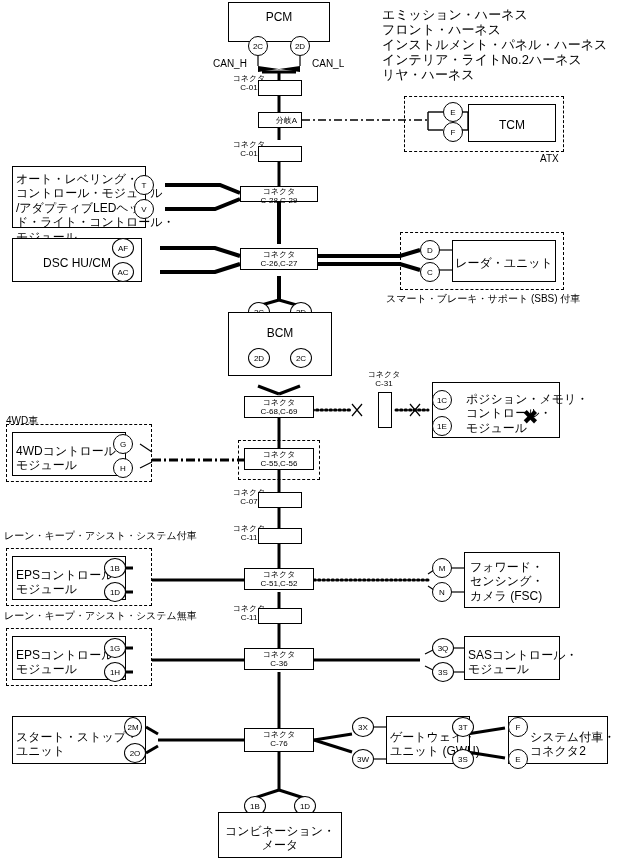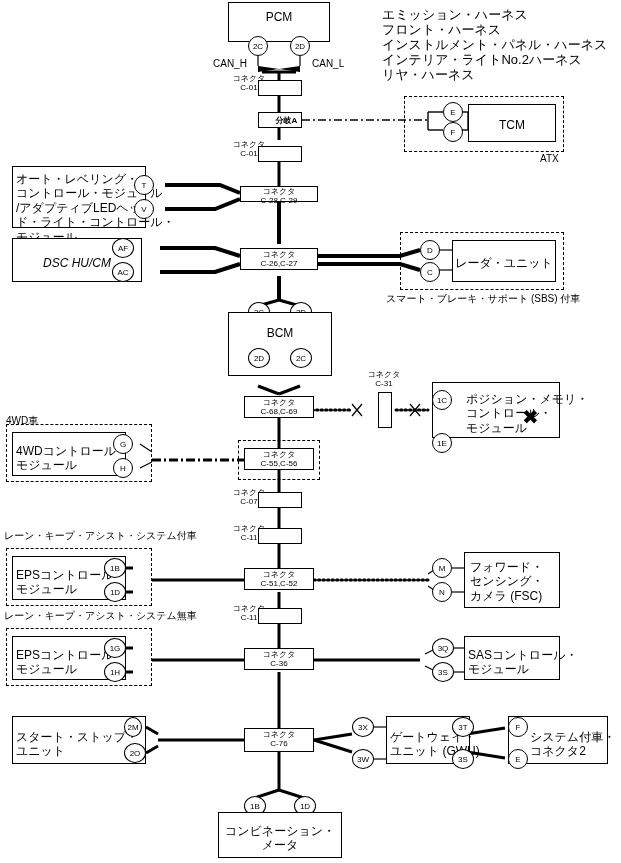--- a/index.html
+++ b/index.html
@@ -234,21 +234,21 @@
 <div class="circ" style="left:248px;top:36px;width:20px;height:20px;">2C</div>
 <div class="circ" style="left:290px;top:36px;width:20px;height:20px;">2D</div>
 <div class="lbl" style="left:213px;top:58px;">CAN_H</div>
 <div class="lbl" style="left:312px;top:58px;">CAN_L</div>
 
 <div class="connlabel" style="left:219px;top:74px;width:60px;">コネクタ
 C-01</div>
 <div class="conn" style="left:258px;top:80px;width:44px;height:16px;"></div>
 
 <div class="conn" style="left:258px;top:112px;width:44px;height:16px;"></div>
-<div class="connlabel" style="left:258px;top:116px;width:57px;font-weight:bold;">分岐A</div>
+<div class="connlabel" style="left:258px;top:116px;width:57px;">分岐A</div>
 
 <div class="dashbox" style="left:404px;top:96px;width:160px;height:56px;"></div>
 <div class="box" style="left:468px;top:104px;width:88px;height:38px;"></div>
 <div class="boxlabel" style="left:468px;top:118px;width:88px;text-align:center;">TCM</div>
 <div class="circ" style="left:443px;top:102px;width:20px;height:20px;">E</div>
 <div class="circ" style="left:443px;top:122px;width:20px;height:20px;">F</div>
 <div class="lbl" style="left:540px;top:153px;">ATX</div>
 
 <div class="connlabel" style="left:219px;top:140px;width:60px;">コネクタ
 C-01</div>
@@ -261,21 +261,21 @@
 ド・ライト・コントロール・
 モジュール</div>
 <div class="circ" style="left:134px;top:175px;width:20px;height:20px;">T</div>
 <div class="circ" style="left:134px;top:199px;width:20px;height:20px;">V</div>
 
 <div class="conn" style="left:240px;top:186px;width:78px;height:16px;"></div>
 <div class="connlabel" style="left:240px;top:187px;width:78px;">コネクタ
 C-28,C-29</div>
 
 <div class="box" style="left:12px;top:238px;width:130px;height:44px;"></div>
-<div class="boxlabel" style="left:12px;top:256px;width:130px;text-align:center;font-style:italic;">DSC HU/CM</div>
+<div class="boxlabel" style="left:12px;top:256px;width:130px;text-align:center;">DSC HU/CM</div>
 <div class="circ" style="left:112px;top:238px;width:22px;height:20px;">AF</div>
 <div class="circ" style="left:112px;top:262px;width:22px;height:20px;">AC</div>
 
 <div class="conn" style="left:240px;top:248px;width:78px;height:22px;"></div>
 <div class="connlabel" style="left:240px;top:250px;width:78px;">コネクタ
 C-26,C-27</div>
 
 <div class="dashbox" style="left:400px;top:232px;width:164px;height:58px;"></div>
 <div class="box" style="left:452px;top:240px;width:104px;height:42px;"></div>
 <div class="boxlabel" style="left:452px;top:256px;width:104px;text-align:center;">レーダ・ユニット</div>
@@ -296,21 +296,21 @@
 
 <div class="connlabel" style="left:362px;top:370px;width:44px;">コネクタ
 C-31</div>
 <div class="conn" style="left:378px;top:392px;width:14px;height:36px;"></div>
 
 <div class="box" style="left:432px;top:382px;width:128px;height:56px;"></div>
 <div class="boxlabel" style="left:466px;top:392px;width:94px;">ポジション・メモリ・
 コントロール・
 モジュール</div>
 <div class="circ" style="left:432px;top:390px;width:20px;height:20px;">1C</div>
-<div class="circ" style="left:432px;top:433px;width:20px;height:20px;">1E</div>
+<div class="circ" style="left:432px;top:416px;width:20px;height:20px;">1E</div>
 <div class="xmark" style="left:522px;top:407px;">✖</div>
 
 <div class="lbl" style="left:6px;top:415px;">4WD車</div>
 <div class="dashbox" style="left:6px;top:424px;width:146px;height:58px;"></div>
 <div class="box" style="left:12px;top:432px;width:114px;height:44px;"></div>
 <div class="boxlabel" style="left:16px;top:444px;width:110px;">4WDコントロール・
 モジュール</div>
 <div class="circ" style="left:113px;top:434px;width:20px;height:20px;">G</div>
 <div class="circ" style="left:113px;top:458px;width:20px;height:20px;">H</div>
 

